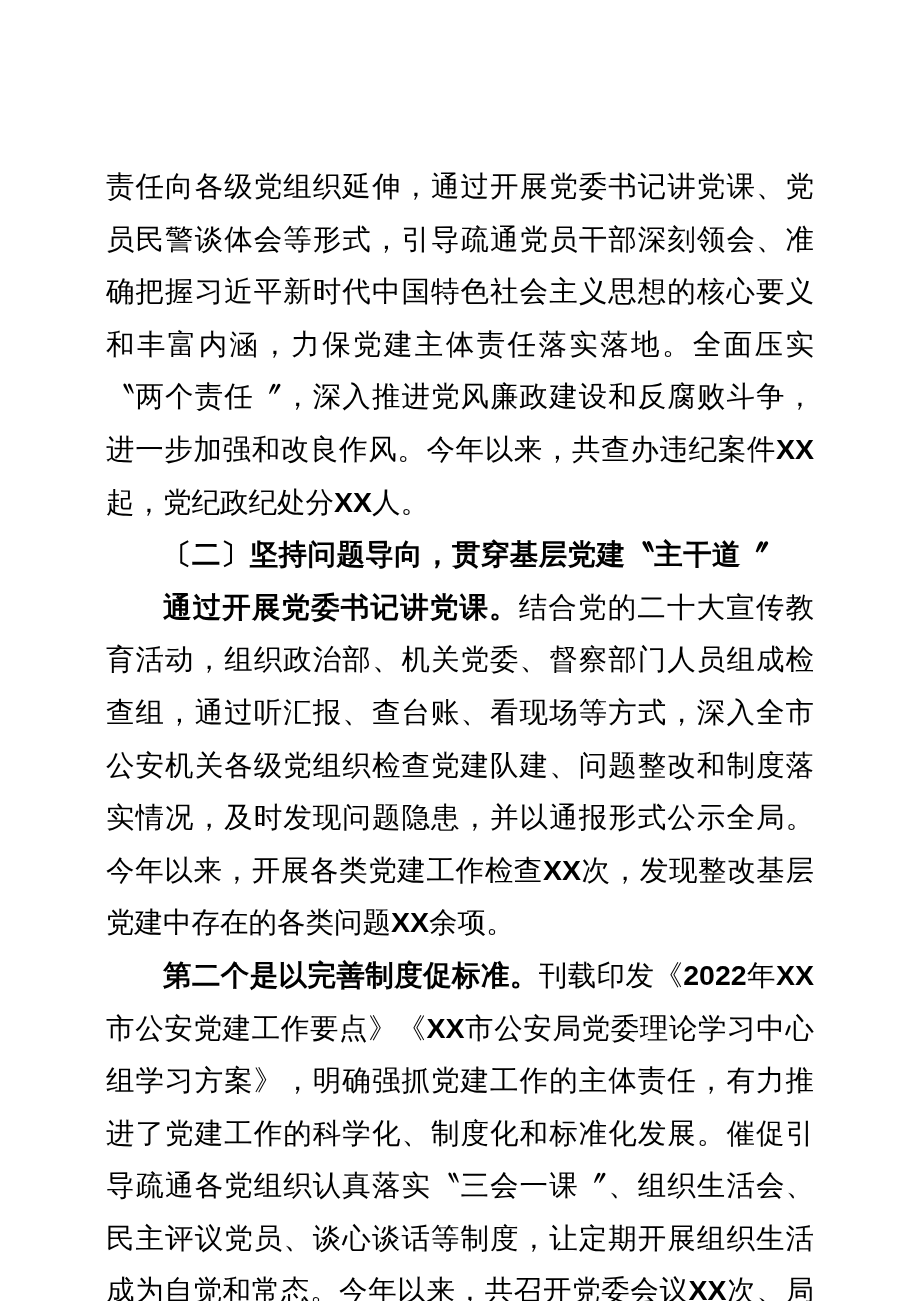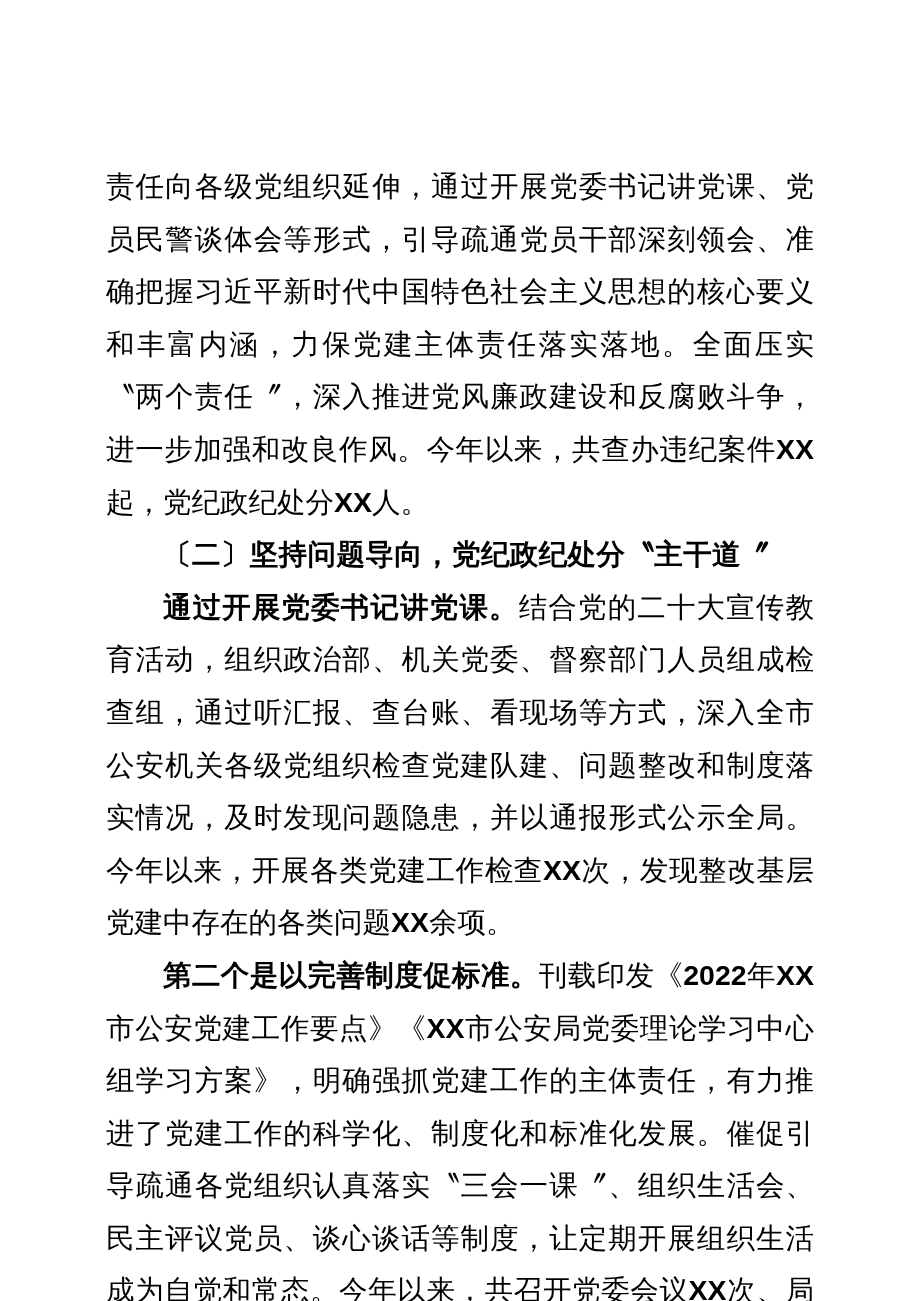--- a/index.html
+++ b/index.html
@@ -50,17 +50,17 @@
   .b {
     font-weight: 700;
   }
 </style>
 </head>
 <body>
 
 <div class="page">
   <div class="doc-body" id="doc-body" style="color: rgb(0, 0, 0);">
       <p class="para no-indent"><span class="">责任向各级党组织延伸，通过开展党委书记讲党课、党员民警谈体会等形式，引导疏通党员干部深刻领会、准确把握习近平新时代中国特色社会主义思想的核心要义和丰富内涵，力保党建主体责任落实落地。全面压实〝两个责任〞，深入推进党风廉政建设和反腐败斗争，进一步加强和改良作风。今年以来，共查办违纪案件</span><span class="b">XX</span><span class="">起，党纪政纪处分</span><span class="b">XX</span><span class="">人。</span></p>
-      <p class="heading"><span class="b">〔二〕坚持问题导向，党纪政纪处分〝主干道〞</span></p>
+      <p class="heading"><span class="b">〔二〕坚持问题导向，贯穿基层党建〝主干道〞</span></p>
       <p class="para"><span class="b">通过开展党委书记讲党课。</span><span class="">结合党的二十大宣传教育活动，组织政治部、机关党委、督察部门人员组成检查组，通过听汇报、查台账、看现场等方式，深入全市公安机关各级党组织检查党建队建、问题整改和制度落实情况，及时发现问题隐患，并以通报形式公示全局。今年以来，开展各类党建工作检查</span><span class="b">XX</span><span class="">次，发现整改基层党建中存在的各类问题</span><span class="b">XX</span><span class="">余项。</span></p>
       <p class="para"><span class="b">第二个是以完善制度促标准。</span><span class="">刊载印发《</span><span class="b">2022</span><span class="">年</span><span class="b">XX</span><span class="">市公安党建工作要点》《</span><span class="b">XX</span><span class="">市公安局党委理论学习中心组学习方案》，明确强抓党建工作的主体责任，有力推进了党建工作的科学化、制度化和标准化发展。催促引导疏通各党组织认真落实〝三会一课〞、组织生活会、民主评议党员、谈心谈话等制度，让定期开展组织生活成为自觉和常态。今年以来，共召开党委会议</span><span class="b">XX</span><span class="">次、局长办公会</span></p>
     </div>
 </div>
 
 </body></html>

